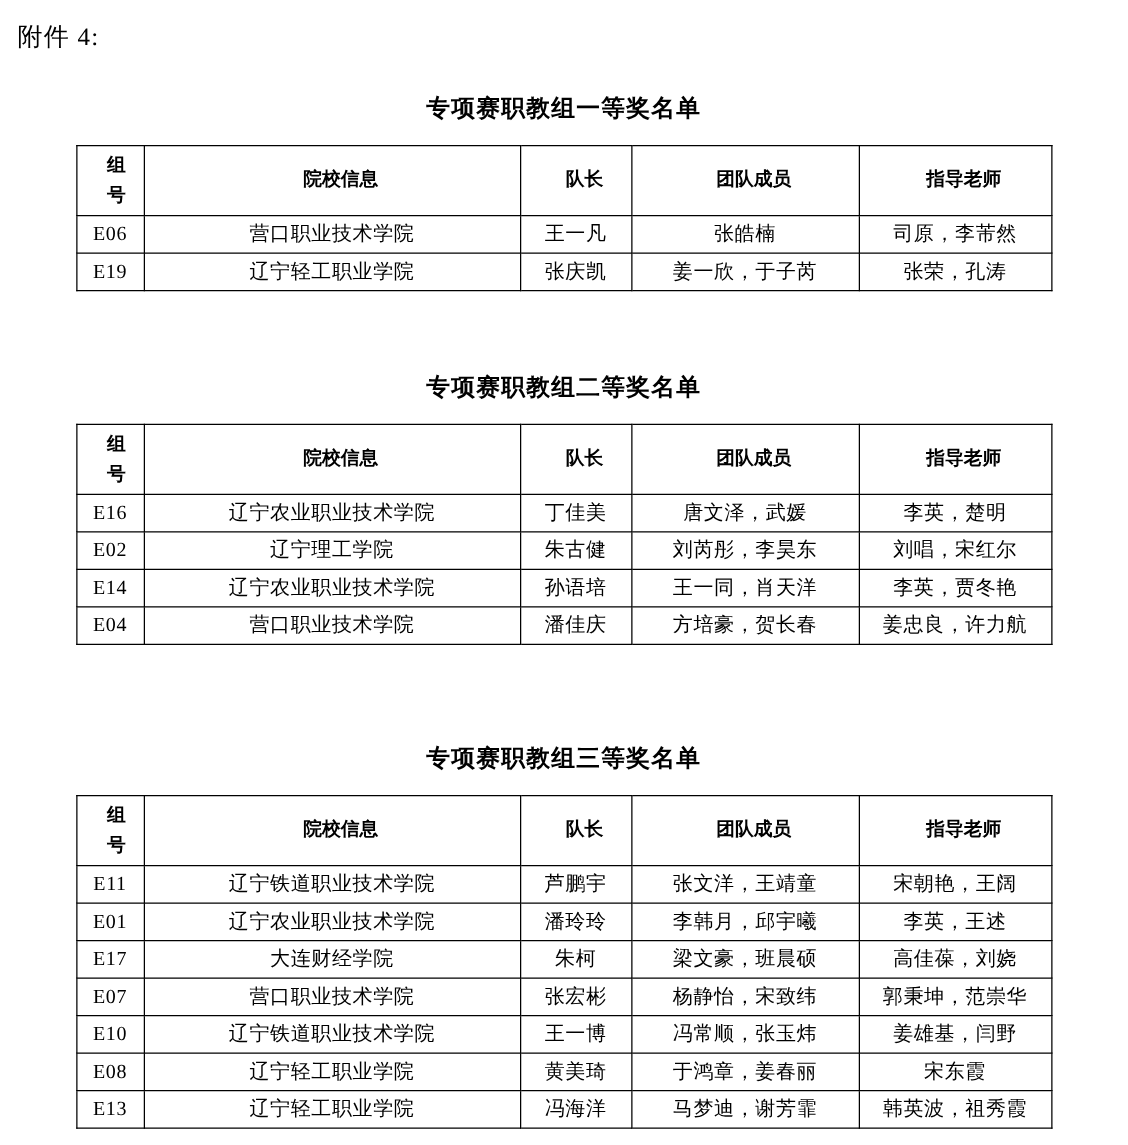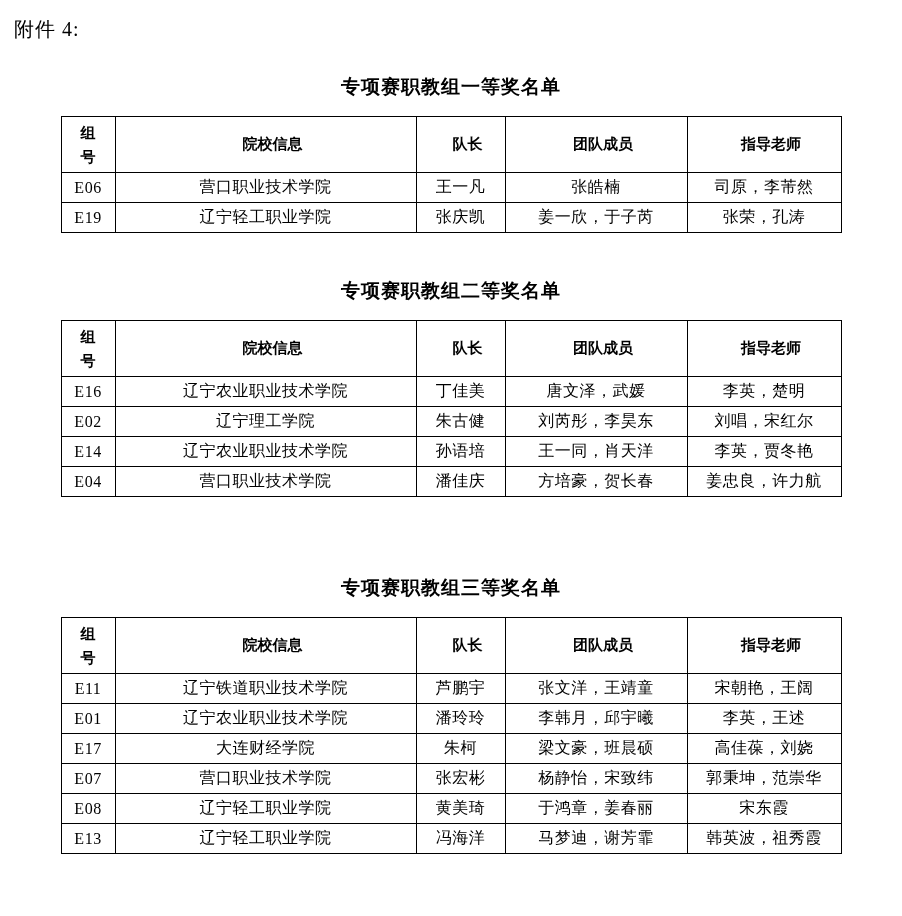--- a/index.html
+++ b/index.html
@@ -35,21 +35,21 @@
   }
   .award-section .table-title {
     text-align: center;
     font-weight: bold;
     font-size: 19px;
     letter-spacing: 1px;
     width: 780px;
     margin: 0 auto 16px auto;
   }
   .section-1 .table-title { margin-top: 74px; }
-  .section-2 .table-title { margin-top: 45px; }
+  .section-2 .table-title { margin-top: 64px; }
   .section-3 .table-title { margin-top: 78px; }
   table.award-table {
     border-collapse: collapse;
     margin: 0 auto;
     width: 780px;
     table-layout: fixed;
   }
   table.award-table td, table.award-table th {
     border: 1px solid #000000;
     text-align: center;
@@ -65,20 +65,21 @@
     height: 51px;
     white-space: normal;
     line-height: 1.5;
     padding-left: 16px;
   }
   table.award-table th.col-group {
     white-space: normal;
     word-break: break-all;
     line-height: 1.6;
     padding: 2px 14px;
+    text-align: right;
   }
   table.award-table td {
     font-size: 16px;
     height: 25px;
     letter-spacing: 0.5px;
   }
   td.cell-group-no {
     font-family: "Liberation Serif", "DejaVu Serif", serif;
     letter-spacing: 0;
   }
@@ -224,20 +225,27 @@
               <td class="cell-teachers">高佳葆，刘娆</td>
             </tr>
             <tr>
               <td class="cell-group-no">E07</td>
               <td class="cell-school">营口职业技术学院</td>
               <td class="cell-leader">张宏彬</td>
               <td class="cell-members">杨静怡，宋致纬</td>
               <td class="cell-teachers">郭秉坤，范崇华</td>
             </tr>
             <tr>
+              <td class="cell-group-no">E10</td>
+              <td class="cell-school">辽宁铁道职业技术学院</td>
+              <td class="cell-leader">王一博</td>
+              <td class="cell-members">冯常顺，张玉炜</td>
+              <td class="cell-teachers">姜雄基，闫野</td>
+            </tr>
+            <tr>
               <td class="cell-group-no">E08</td>
               <td class="cell-school">辽宁轻工职业学院</td>
               <td class="cell-leader">黄美琦</td>
               <td class="cell-members">于鸿章，姜春丽</td>
               <td class="cell-teachers">宋东霞</td>
             </tr>
             <tr>
               <td class="cell-group-no">E13</td>
               <td class="cell-school">辽宁轻工职业学院</td>
               <td class="cell-leader">冯海洋</td>

